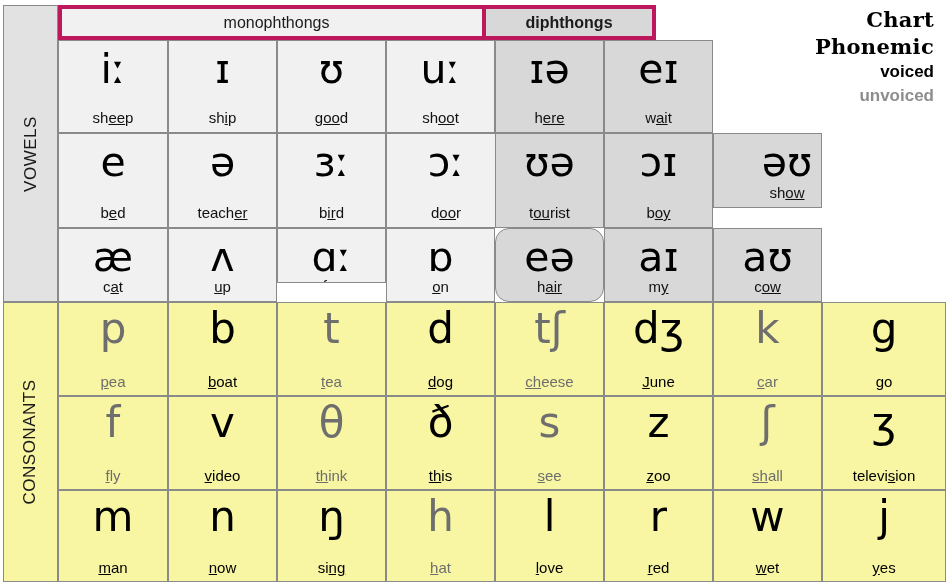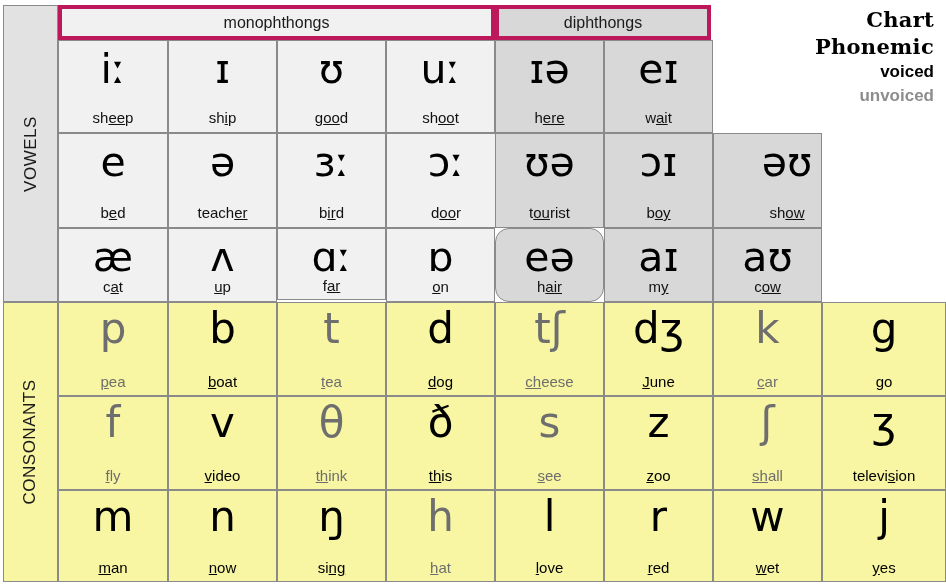--- a/index.html
+++ b/index.html
@@ -119,21 +119,21 @@
 <div id="chart-root">
 
   <div id="titleblock">
     <div class="tline">Chart</div>
     <div class="tline">Phonemic</div>
     <div class="legend v">voiced</div>
     <div class="legend u">unvoiced</div>
   </div>
 
   <div class="grouphdr mono" id="hdr-mono" style="left: 58px; top: 5px; width: 437px; height: 35px;">monophthongs</div>
-  <div class="grouphdr diph" id="hdr-diph" style="left: 495px; top: 5px; width: 216px; height: 35px;">diphthongs</div>
+  <div class="grouphdr diph" id="hdr-diph" style="left: 482px; top: 5px; width: 174px; height: 35px; font-weight: bold;">diphthongs</div>
 
   <div class="sidelabel vowels" id="side-vowels" style="left: 3px; top: 5px; width: 55px; height: 297px;">
     <span>VOWELS</span>
   </div>
   <div class="sidelabel consonants" id="side-consonants" style="left: 3px; top: 302px; width: 55px; height: 280px;">
     <span>CONSONANTS</span>
   </div>
 
   <div id="cells-host">
       <div class="cell vcell " style="left: 58px; top: 40px; width: 110px; height: 93px;">
@@ -177,33 +177,33 @@
         <div class="word">d<u>oo</u>r</div>
       </div>
       <div class="cell vcell dip" style="left: 495px; top: 133px; width: 109px; height: 95px;">
         <div class="sym">ʊə</div>
         <div class="word">t<u>ou</u>rist</div>
       </div>
       <div class="cell vcell dip" style="left: 604px; top: 133px; width: 109px; height: 95px;">
         <div class="sym">ɔɪ</div>
         <div class="word">b<u>oy</u></div>
       </div>
-      <div class="cell vcell dip" style="left: 713px; top: 133px; width: 109px; height: 95px; padding-left: 39px;">
+      <div class="cell vcell dip" style="left: 713px; top: 133px; width: 109px; height: 75px; padding-left: 39px;">
         <div class="sym">əʊ</div>
         <div class="word">sh<u>ow</u></div>
       </div>
       <div class="cell vcell " style="left: 58px; top: 228px; width: 110px; height: 74px;">
         <div class="sym">æ</div>
         <div class="word">c<u>a</u>t</div>
       </div>
       <div class="cell vcell " style="left: 168px; top: 228px; width: 109px; height: 74px;">
         <div class="sym">ʌ</div>
         <div class="word"><u>u</u>p</div>
       </div>
-      <div class="cell vcell " style="left: 277px; top: 228px; width: 109px; height: 72px;">
+      <div class="cell vcell " style="left: 277px; top: 228px; width: 109px; height: 55px;">
         <div class="sym">ɑː</div>
         <div class="word">f<u>ar</u></div>
       </div>
       <div class="cell vcell " style="left: 386px; top: 228px; width: 109px; height: 74px;">
         <div class="sym">ɒ</div>
         <div class="word"><u>o</u>n</div>
       </div>
       <div class="cell vcell dip" style="left: 495px; top: 228px; width: 109px; height: 74px; border-radius: 14px;">
         <div class="sym">eə</div>
         <div class="word">h<u>air</u></div>

